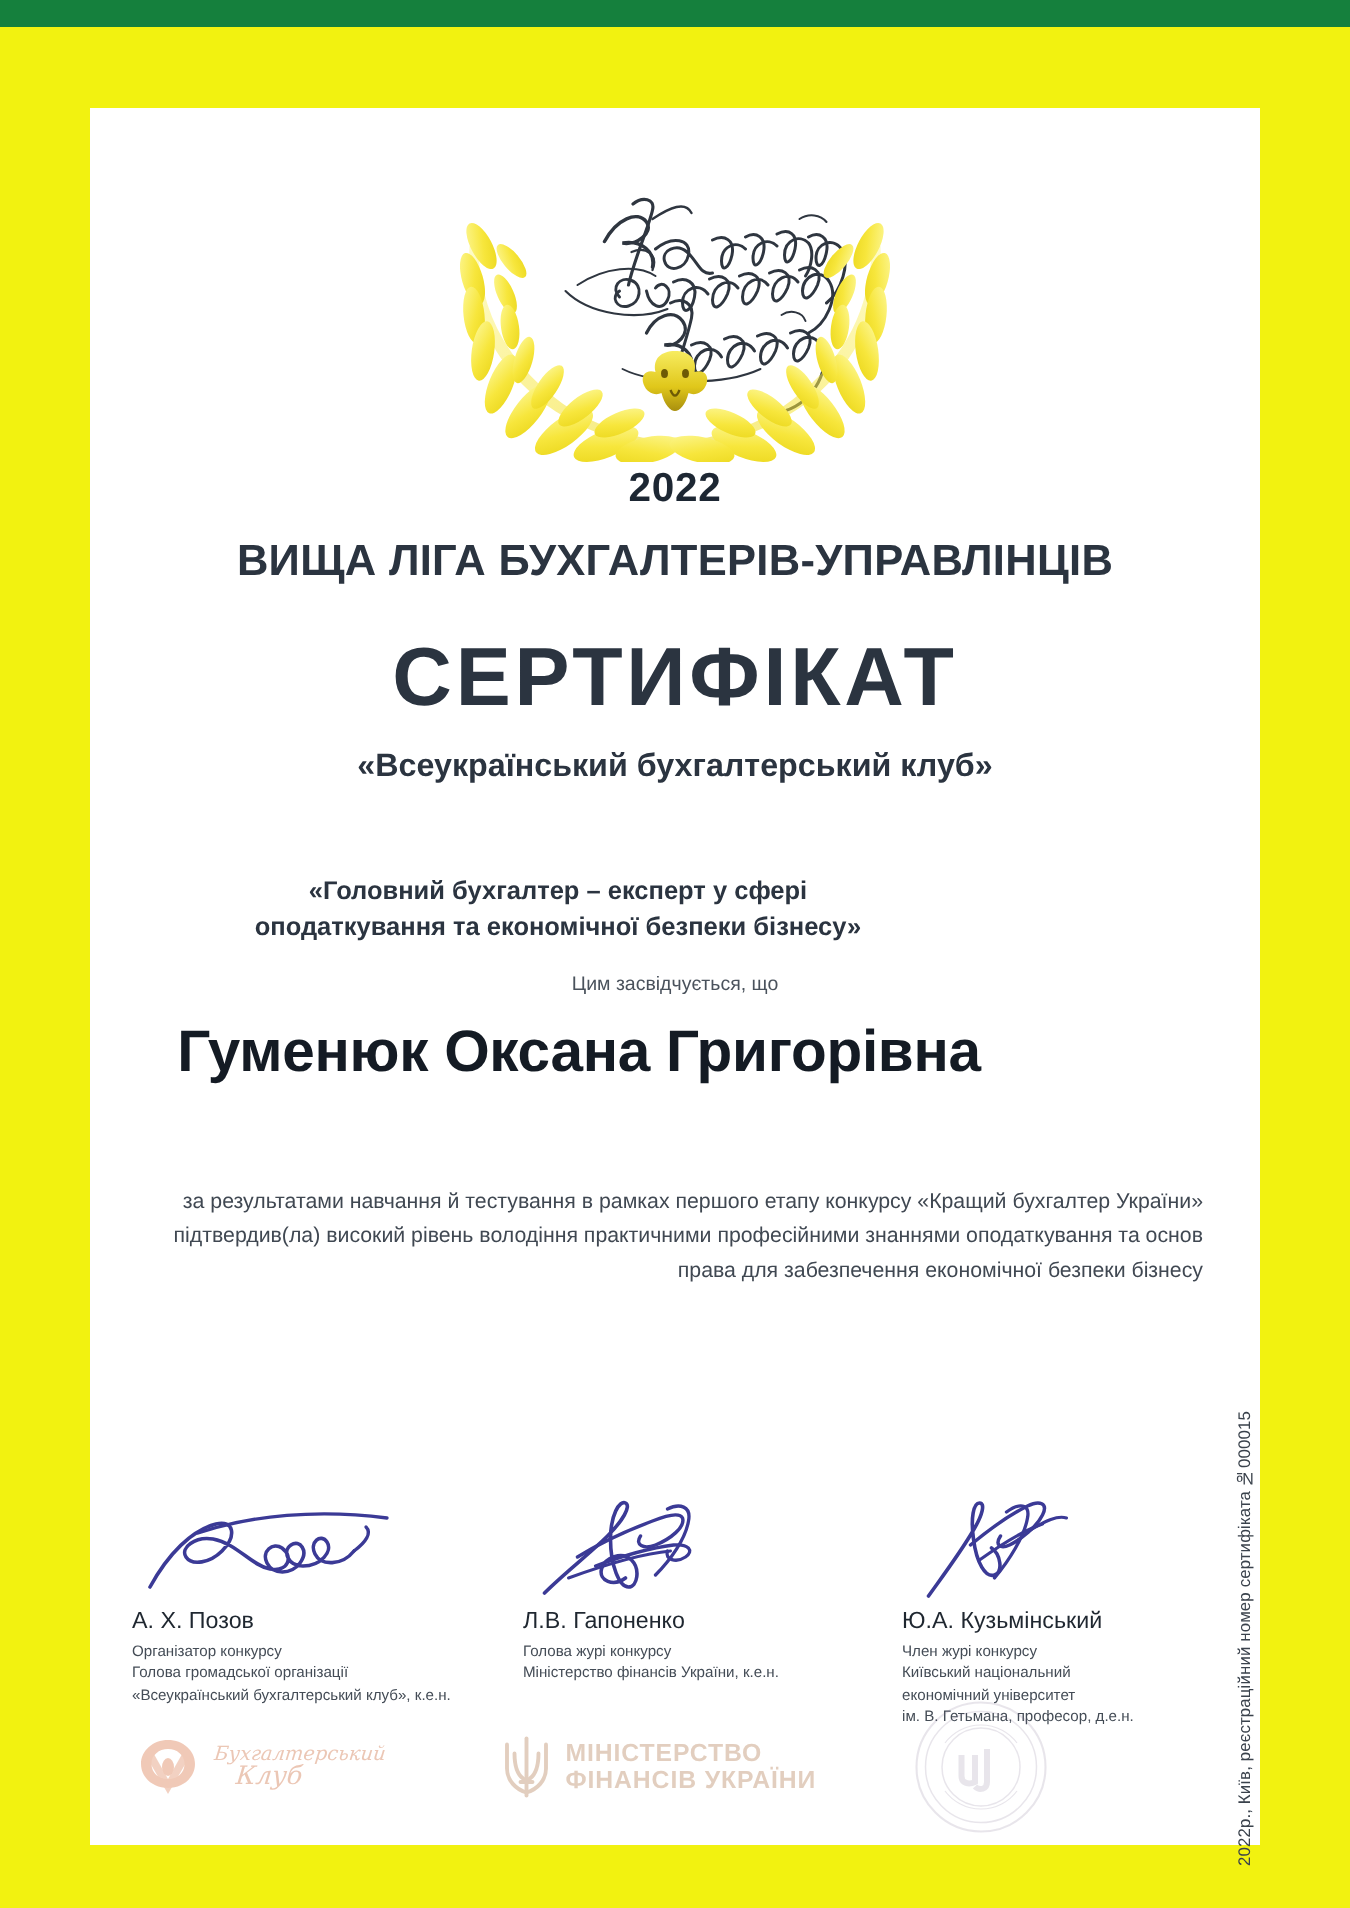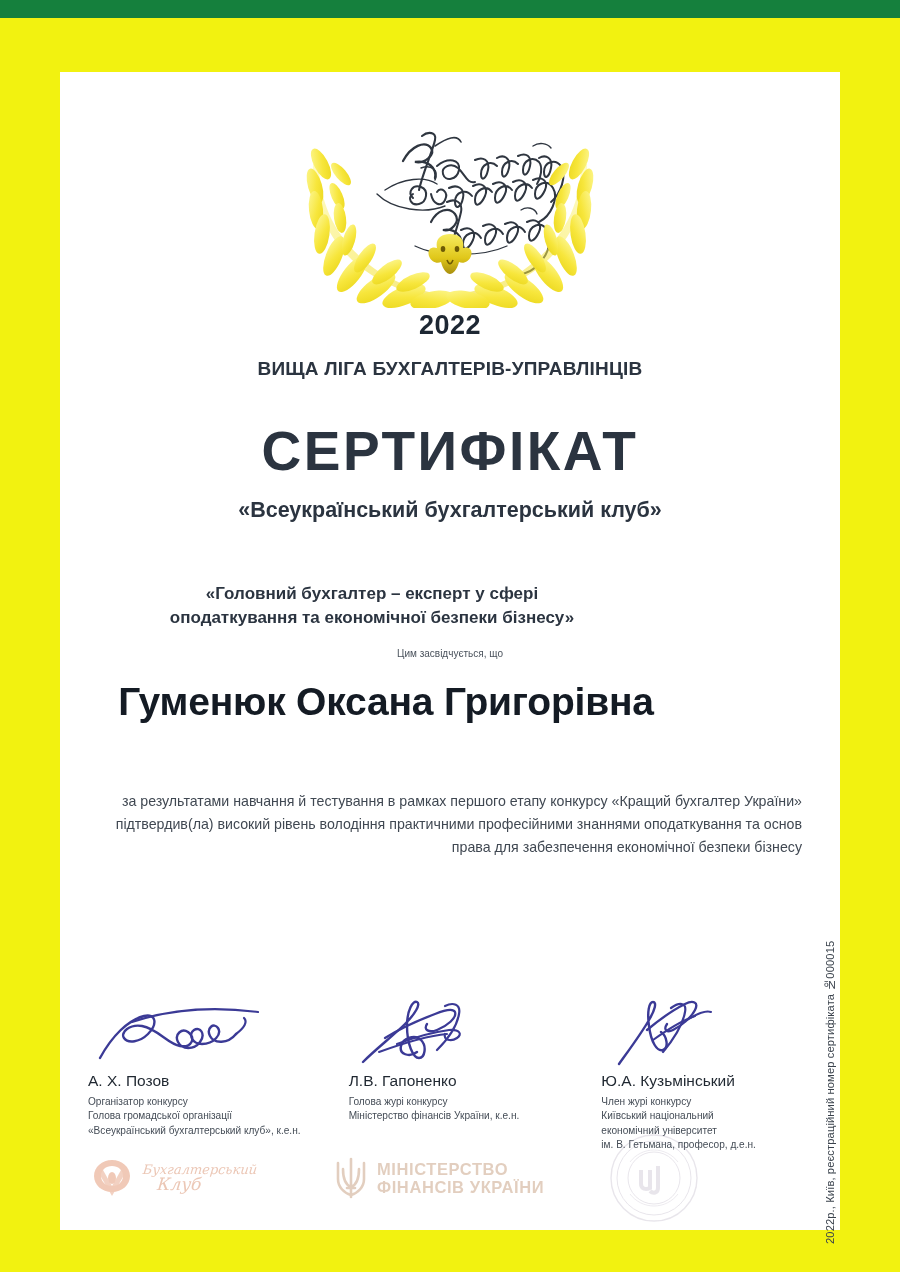--- a/index.html
+++ b/index.html
@@ -46,41 +46,41 @@
   }
 
   
   .center-col {
     position:absolute;
     left:0; top:0; width:780px;
     text-align:center;
   }
   .league {
     position:absolute; top:286px; left:0; width:780px;
-    font-size:19px; font-weight:600; color:#2b3440;
+    font-size:29px; font-weight:600; color:#2b3440;
     letter-spacing:.2px;
   }
   .cert-title {
     position:absolute; top:347px; left:0; width:780px;
     font-size:55px; font-weight:600; color:#2b3440;
     letter-spacing:2.5px;
   }
   .community {
     position:absolute; top:424px; left:0; width:780px;
     font-size:21.5px; font-weight:bold; color:#2b3440;
     line-height:1.38;
   }
   .nomination {
     position:absolute; top:510px; left:0; width:624px;
     font-size:17px; font-weight:bold; color:#2b3440;
     line-height:1.42;
   }
   .attest {
     position:absolute; top:576px; left:0; width:780px;
-    font-size:10px; font-weight:400; color:#4a525c;
+    font-size:13px; font-weight:400; color:#4a525c;
   }
   .recipient {
     position:absolute; top:608px; left:0; width:652px;
     font-size:39px; font-weight:bold; color:#141b24;
     letter-spacing:-.2px;
   }
   .body-text {
     position:absolute; top:718px; left:38px; width:704px;
     font-size:14.2px; font-weight:400; color:#404852;
     line-height:1.62; text-align:right;

